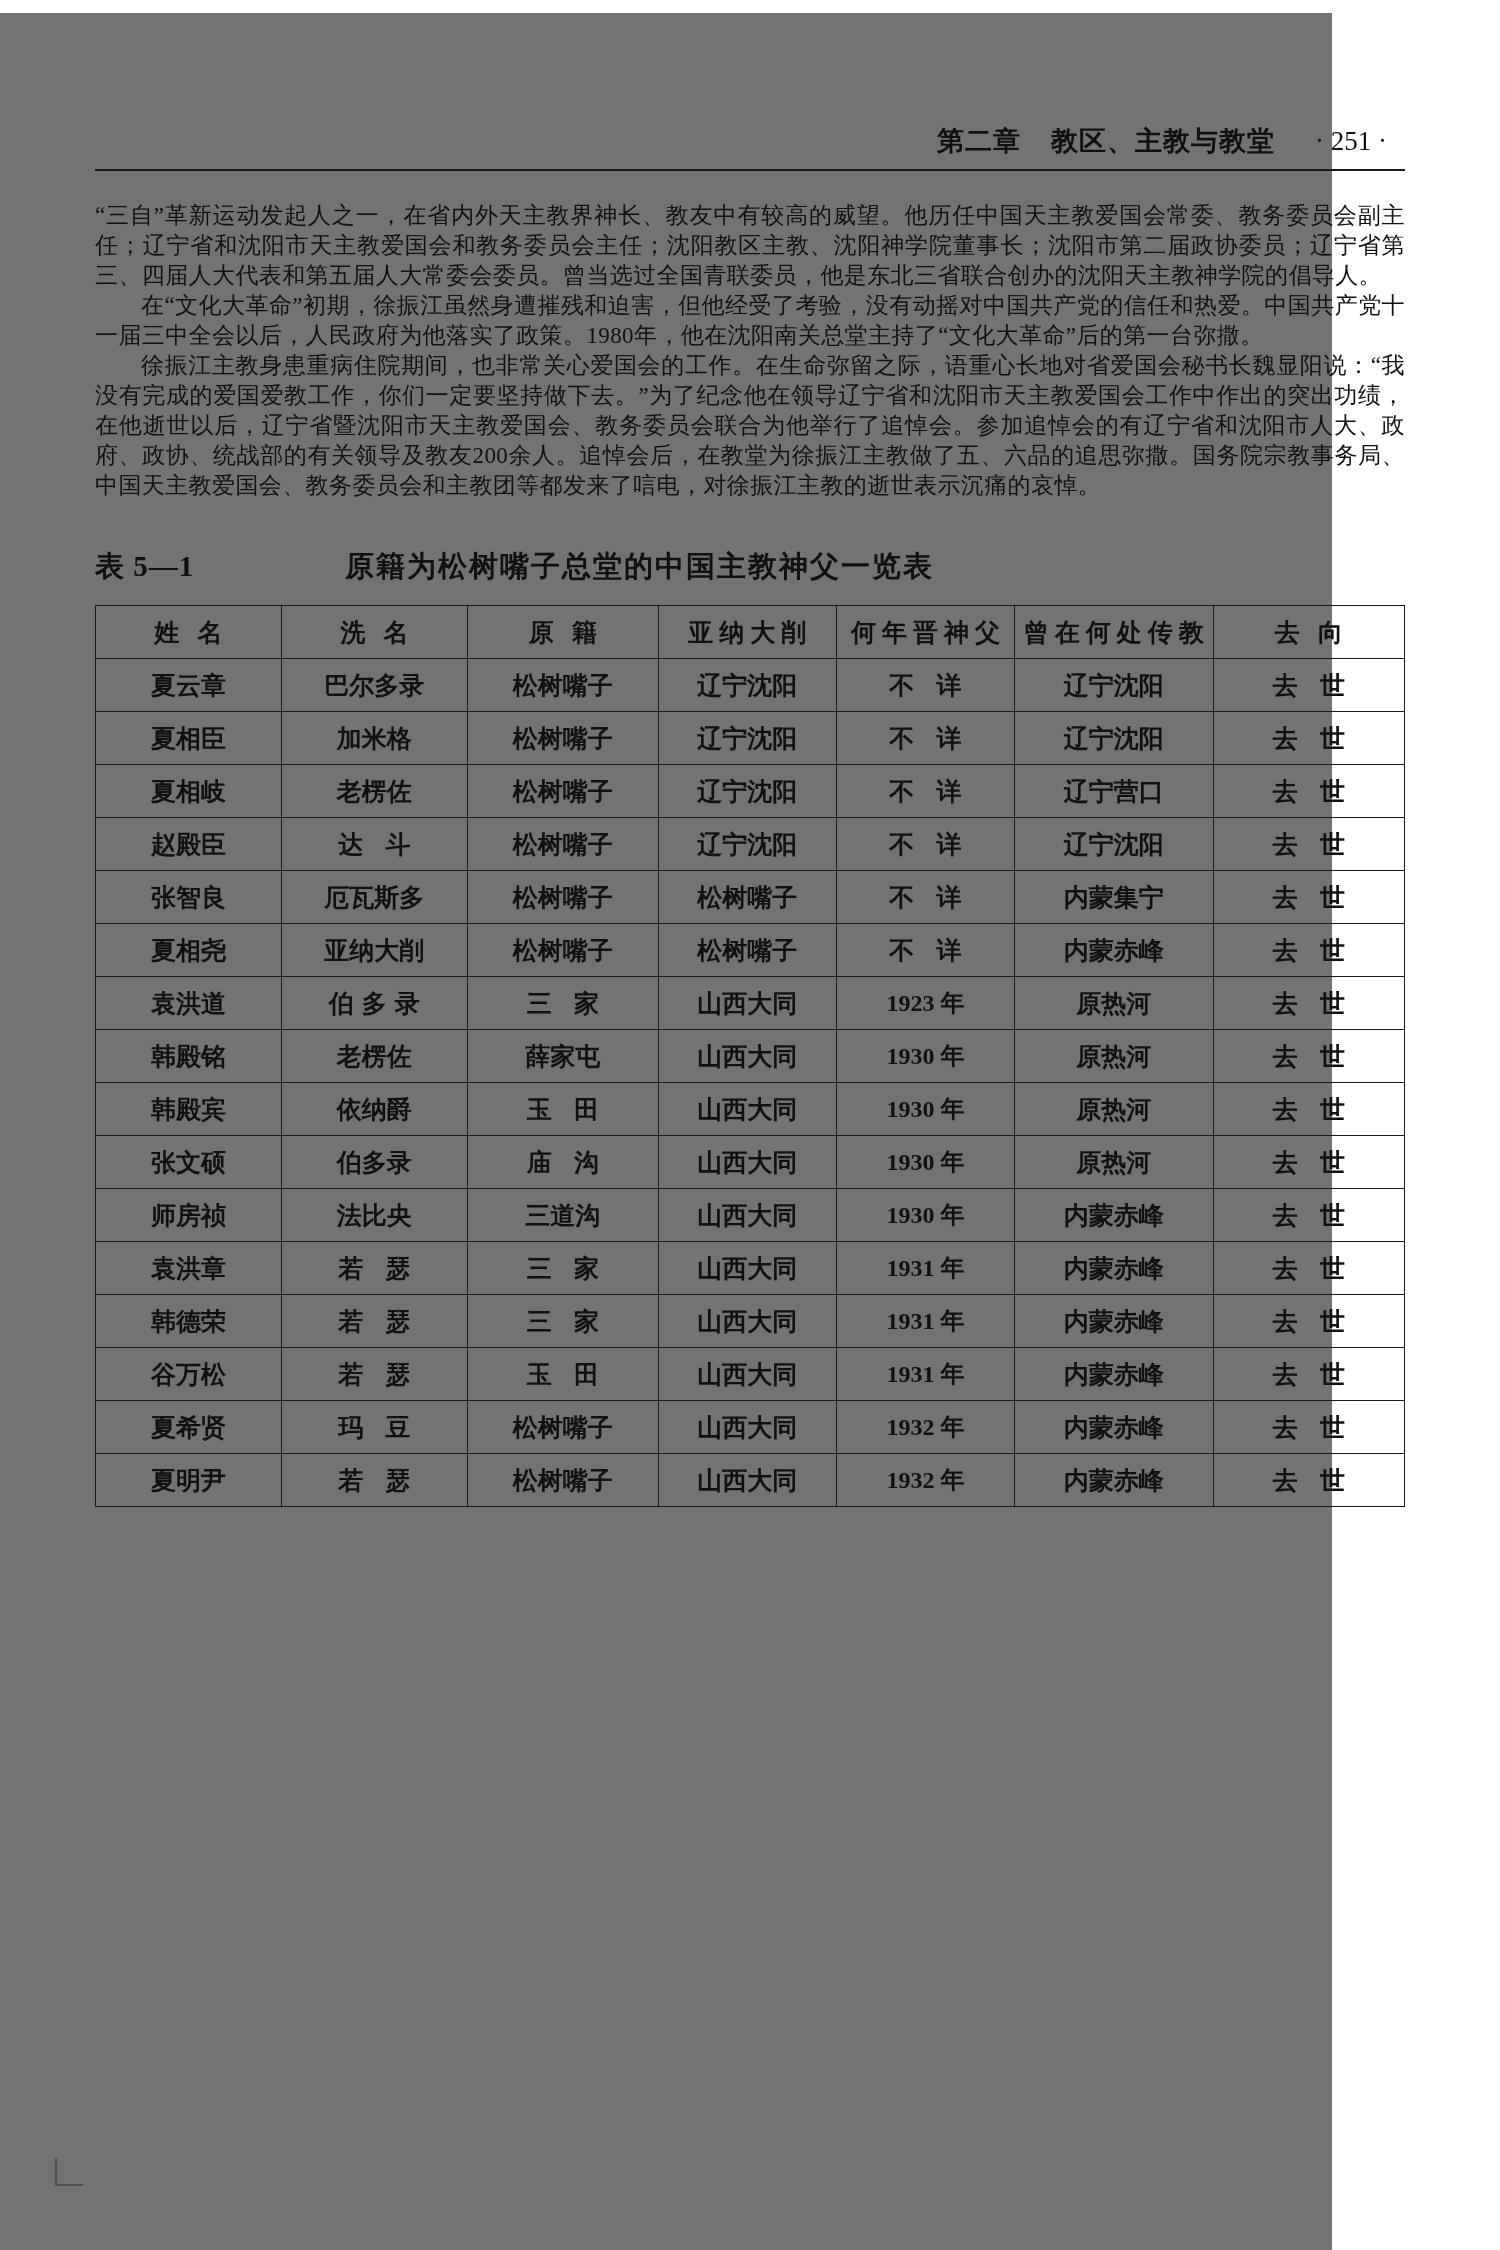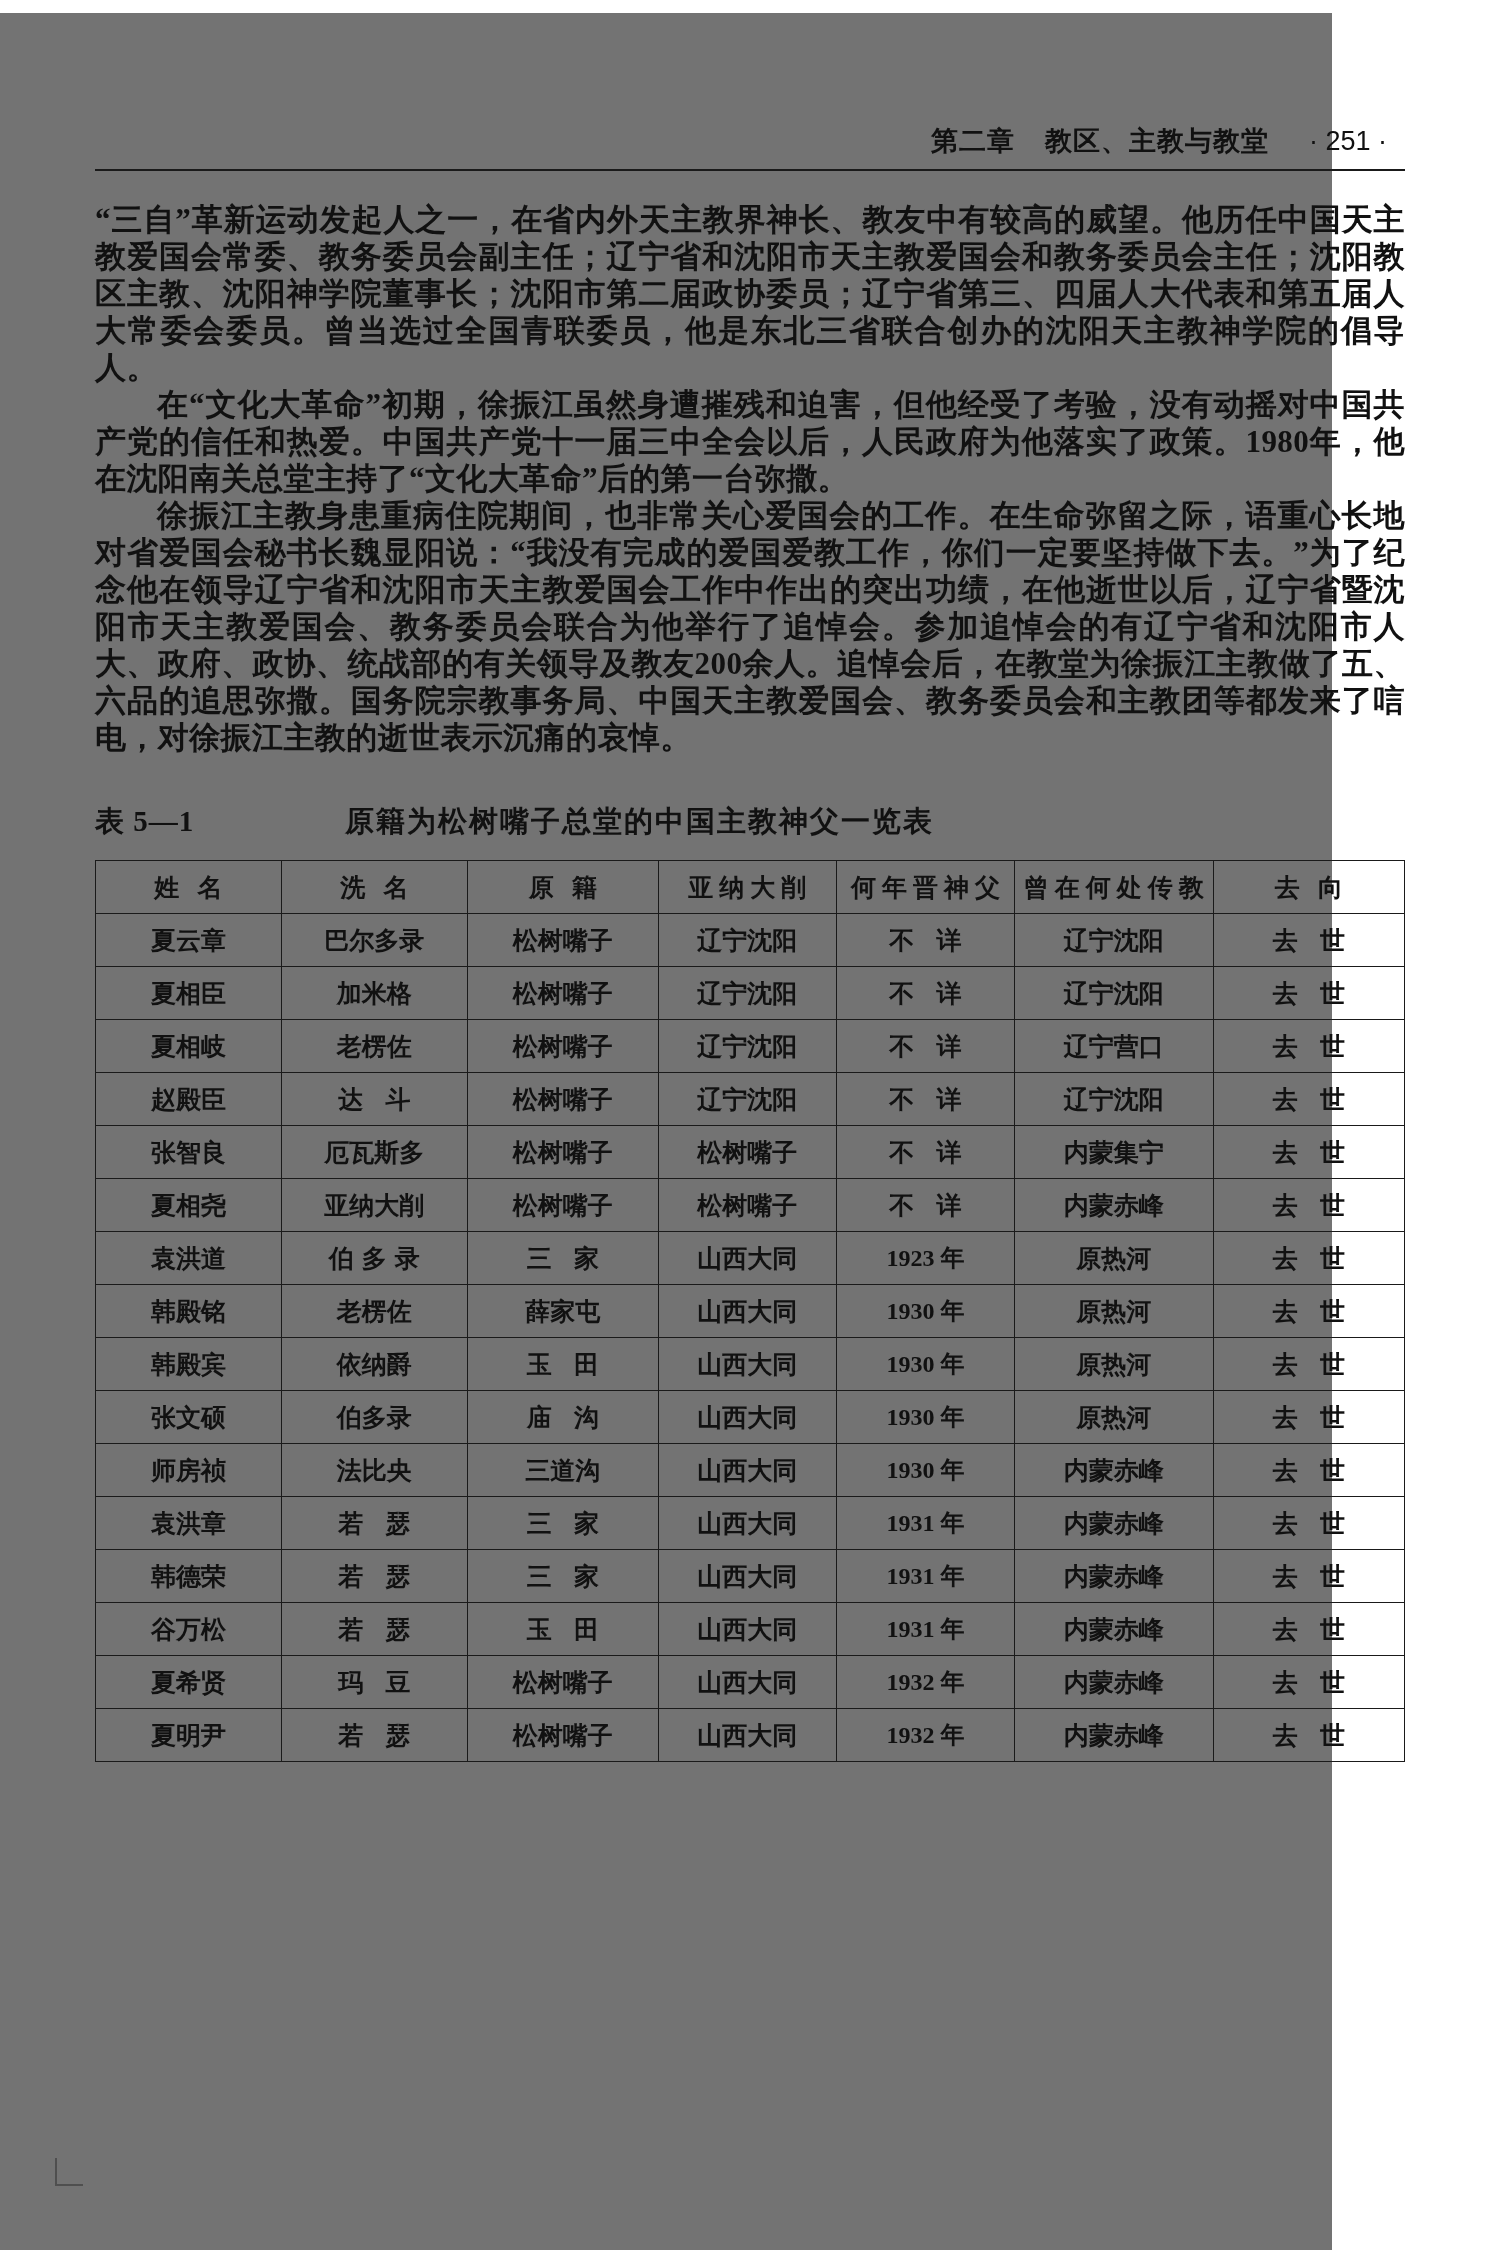--- a/index.html
+++ b/index.html
@@ -39,39 +39,39 @@
     padding-right: 18px;
     font-weight: 700;
   }
   .header .chapter {
     margin-right: 30px;
   }
   .header .sect {
     margin-right: 40px;
   }
   .header .pageno {
-    font-family: Liberation Sans, sans-serif;
+    font-family: Liberation Serif, serif;
     font-weight: 400;
     letter-spacing: 0px;
   }
   .rule {
     border: 0;
     border-top: 2px solid #1a1a1a;
     margin: 10px 0 0 0;
     width: 100%;
   }
   
   .body-text {
     margin-top: 30px;
-    font-size: 31px;
-    line-height: 37px;
+    font-size: 23px;
+    line-height: 30px;
     text-align: justify;
     text-justify: inter-ideograph;
     letter-spacing: 0.4px;
-    font-weight: 700;
+    font-weight: 400;
   }
   .body-text p {
     margin: 0;
   }
   .body-text p.indent {
     text-indent: 2em;
   }
   
   .table-head {
     margin-top: 46px;

